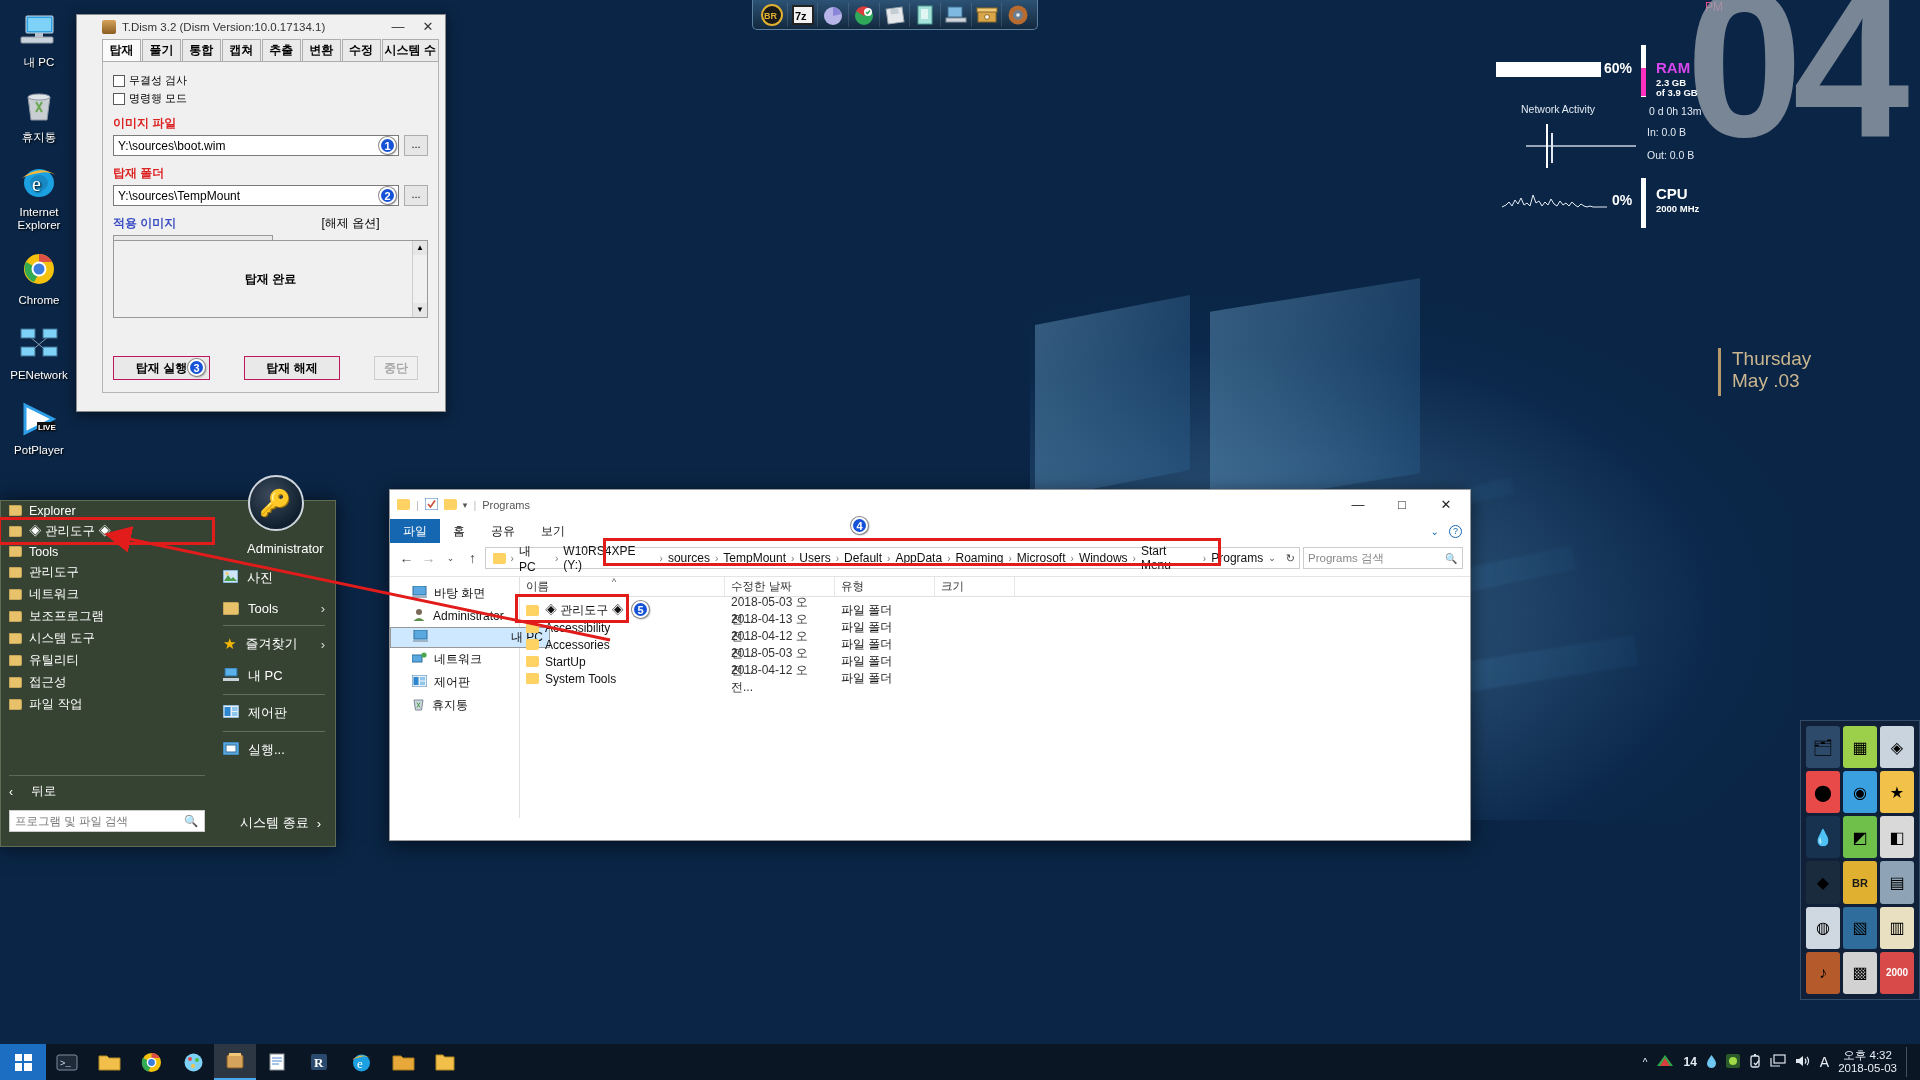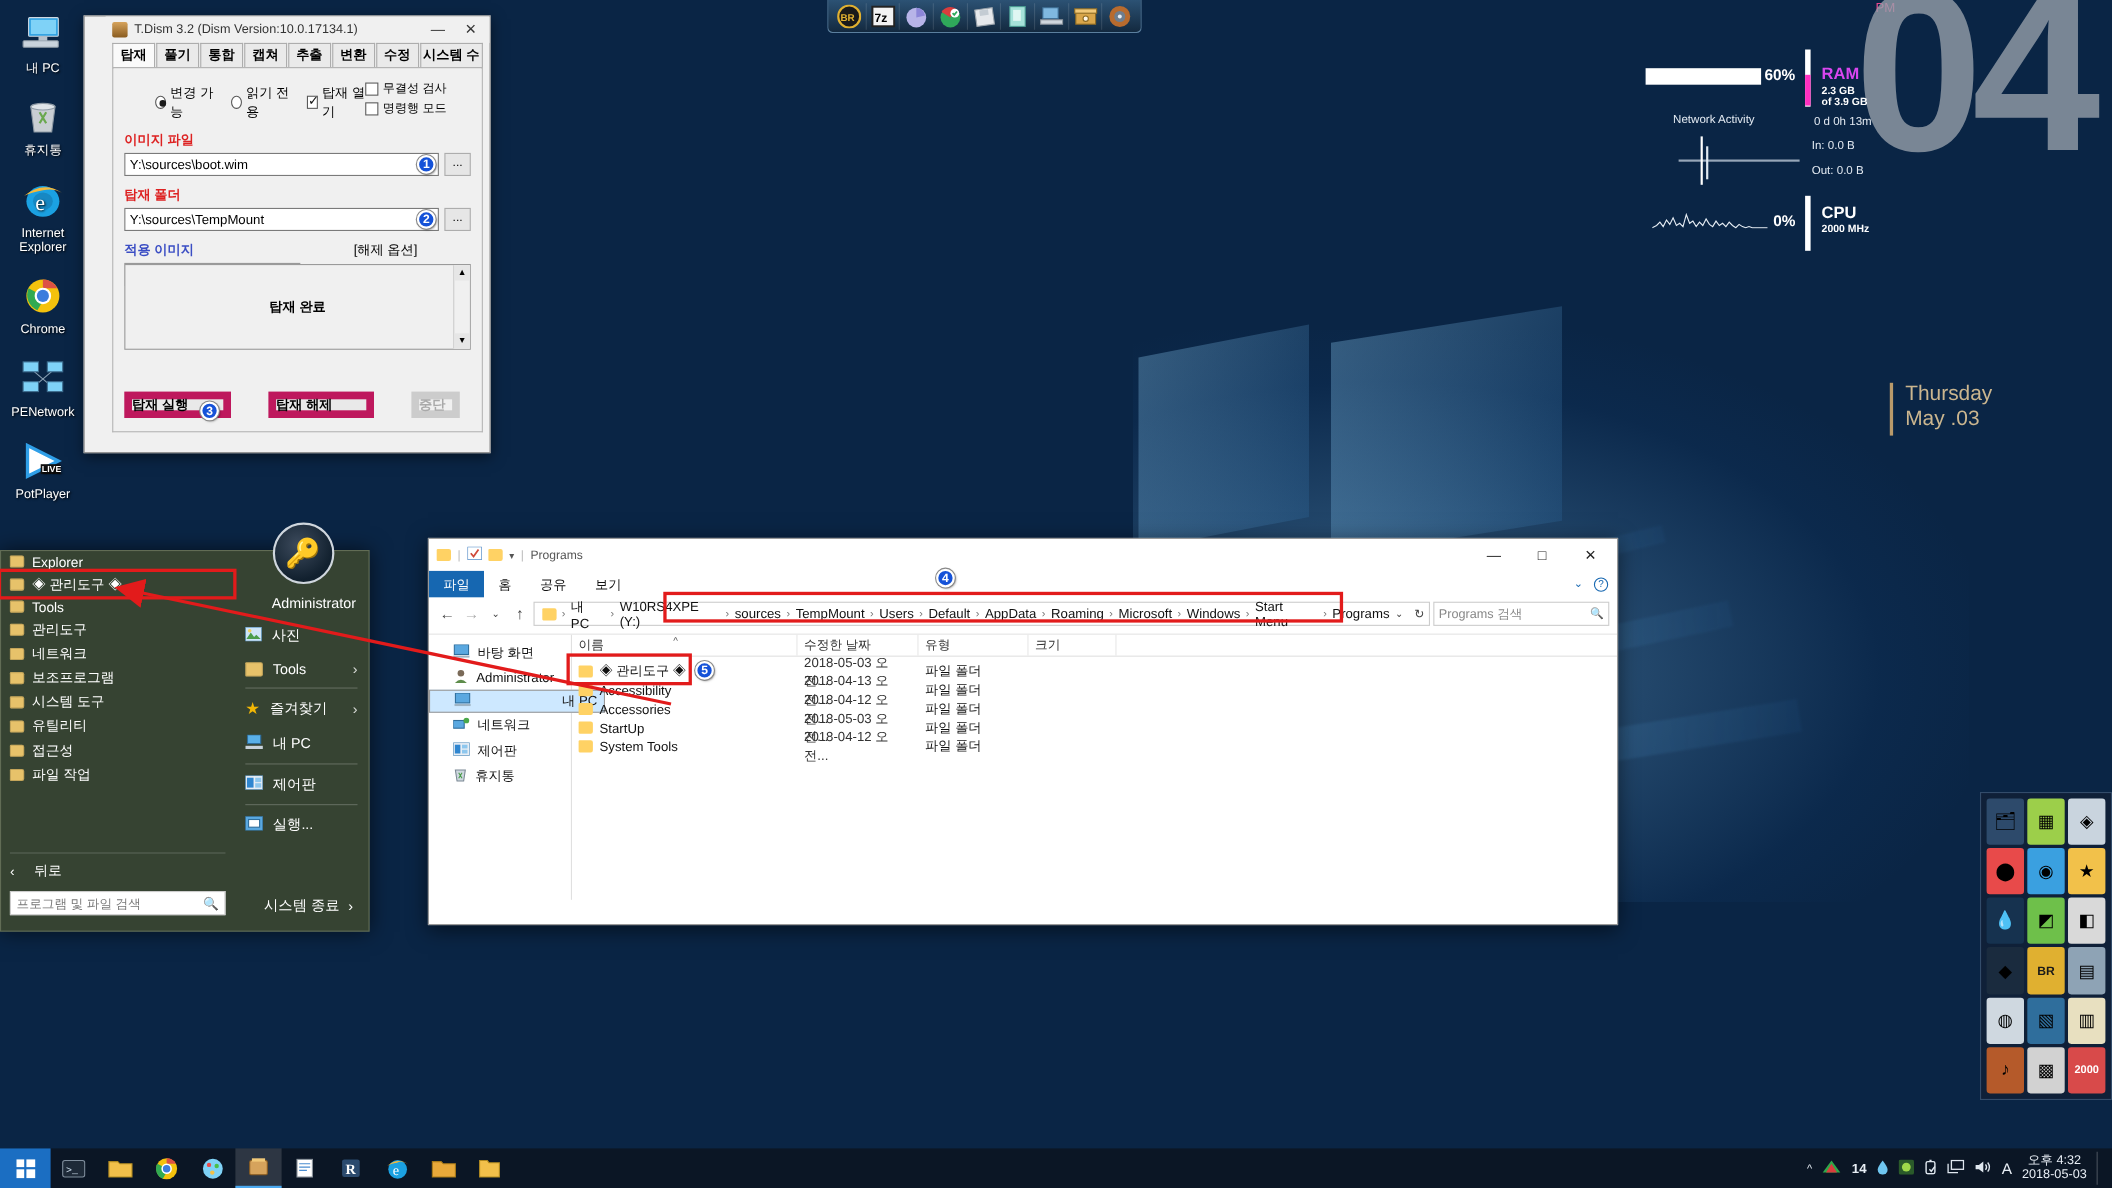--- a/index.html
+++ b/index.html
@@ -56,22 +56,22 @@
   .badge { width:17px; height:17px; border-radius:50%; background:#1552d8; color:#fff;
            font-size:11px; font-weight:bold; display:inline-flex; align-items:center; justify-content:center;
            border:2px solid #fff; box-shadow:0 0 0 1px #888, 1px 1px 2px rgba(0,0,0,.5); }
   .sel { width:160px; height:21px; border:1px solid #999; background:#e9e9e9; font-size:12px;
          padding:2px 4px; display:flex; align-items:center; justify-content:space-between; }
   .log { position:absolute; left:10px; right:10px; top:178px; height:78px; border:1px solid #9a9a9a;
          background:#f0f0f0; display:flex; align-items:center; justify-content:center; font-size:12px; font-weight:bold;}
   .log .sb { position:absolute; right:0; top:0; bottom:0; width:15px; background:#f0f0f0; border-left:1px solid #cdcdcd;}
   .log .sb .ar { height:14px; font-size:8px; text-align:center; line-height:14px; background:#e6e6e6;}
   .btnrow { position:absolute; left:10px; right:10px; bottom:12px; display:flex; align-items:center; }
-  .bbtn { height:24px; border:7px solid #be185d; background:#e9e9e9; font-size:12px; font-weight:bold;
-          display:flex; align-items:center; justify-content:flex-start; gap:5px;margin-top:16px; }
+  .bbtn { height:24px; border:1px solid #be185d; background:#e9e9e9; font-size:12px; font-weight:bold;
+          display:flex; align-items:center; justify-content:center; gap:5px;margin-top:16px; }
 
   
   .startmenu { position:absolute; left:0; top:500px; width:336px; height:347px;
       background:rgba(58,70,48,0.93); border:1px solid rgba(140,150,120,.5); box-shadow:0 0 18px rgba(0,0,0,.6);
       color:#fff; font-size:12.5px; }
   .sm-left { position:absolute; left:0; top:0; width:211px; bottom:0; }
   .sm-right { position:absolute; left:212px; top:0; right:0; bottom:0; }
   .sm-item { display:flex; align-items:center; gap:7px; padding:2.5px 8px; }
   .sm-folder { width:13px; height:11px; background:#e7c26a; border-radius:1px 2px 2px 1px; flex:none;
                box-shadow:inset 0 0 0 1px rgba(0,0,0,.15); }
@@ -344,34 +344,20 @@
     <div class="tab">통합</div>
     <div class="tab">캡쳐</div>
     <div class="tab">추출</div>
     <div class="tab">변환</div>
     <div class="tab">수정</div>
     <div class="tab" style="flex:1.5">시스템 수리</div>
   </div>
   <div class="body">
 
     <div style="display:flex; align-items:flex-start;">
-      <div style="display:flex; align-items:center; gap:16px; padding-left:28px; margin-top:3px; flex:1;">
-        <span class="row-radio">
-          <span class="rad on"></span>
-          <span>변경 가능</span>
-        </span>
-        <span class="row-radio">
-          <span class="rad"></span>
-          <span>읽기 전용</span>
-        </span>
-        <span class="row-radio">
-          <span class="chk on"></span>
-          <span>탑재 열기</span>
-        </span>
-      </div>
       <div style="width:96px;">
         <span class="row-radio" style="margin-bottom:3px;">
           <span class="chk"></span>
           <span style="font-size:11px;">무결성 검사</span>
         </span>
         <span class="row-radio">
           <span class="chk"></span>
           <span style="font-size:11px;">명령행 모드</span>
         </span>
       </div>

